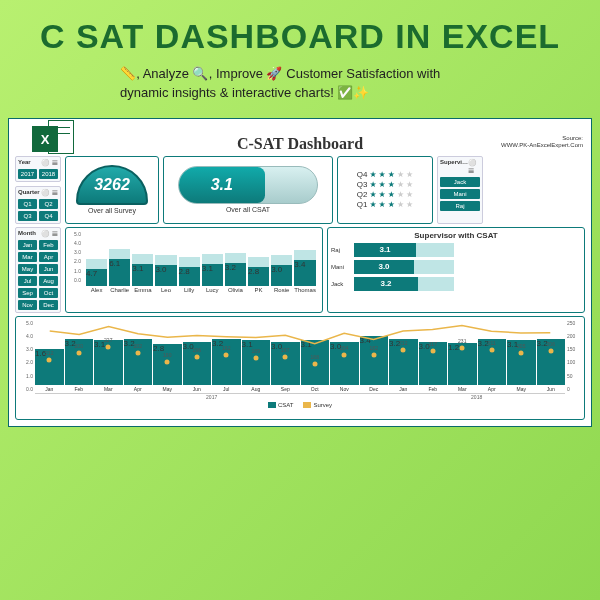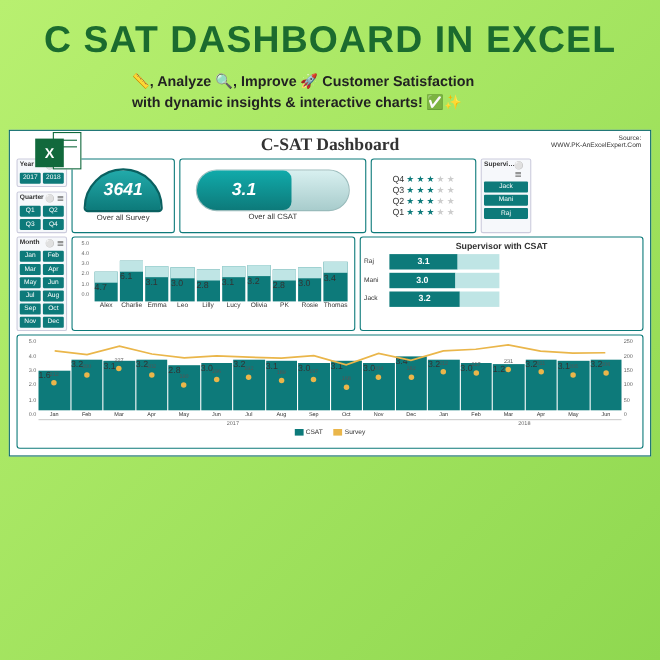--- a/index.html
+++ b/index.html
@@ -1,26 +1,26 @@
 <!DOCTYPE html>
 <html><head>
 <meta charset="utf-8">
 <style>
 *{box-sizing:border-box;margin:0;padding:0;font-family:Arial,sans-serif}
 body{width:600px;height:600px;background:#a8e063;background:linear-gradient(135deg,#b8f070 0%,#8fd850 100%);overflow:hidden}
 .hero{padding:18px 30px 6px}
 .title{font-size:34px;font-weight:800;color:#1b6b2e;text-align:center;letter-spacing:1px;line-height:1.1}
-.sub{font-size:13px;font-weight:700;color:#222;margin:10px 0 0 90px;max-width:340px;line-height:1.4}
+.sub{font-size:13px;font-weight:400;color:#222;margin:10px 0 0 90px;max-width:340px;line-height:1.4}
 .xl-icon{position:absolute;left:32px;top:118px;width:42px;height:42px}
 .xl-icon .sheet{position:absolute;right:0;top:2px;width:26px;height:34px;background:#fff;border:1px solid #11693c}
 .xl-icon .sheet::before,.xl-icon .sheet::after{content:"";position:absolute;left:3px;right:3px;height:1px;background:#11693c}
 .xl-icon .sheet::before{top:6px}
 .xl-icon .sheet::after{top:12px}
 .xl-icon .badge{position:absolute;left:0;top:8px;width:26px;height:26px;background:#11693c;color:#fff;font-size:13px;font-weight:700;display:flex;align-items:center;justify-content:center}
-.dash{margin:10px 8px 0;background:#fff;border:1px solid #0a6a6a;padding:4px 6px 6px;font-size:8px;color:#333}
+.dash{margin:10px 8px 0;background:#fff;border:1px solid #0a6a6a;padding:16px 6px 6px;font-size:8px;color:#333}
 .dash-hd{display:flex;justify-content:center;align-items:center;position:relative;margin-bottom:3px}
 .dash-hd h2{font-family:Georgia,serif;font-size:16px;font-weight:700;color:#333}
 .src{position:absolute;right:2px;top:0;font-size:6px;text-align:right;line-height:1.2}
 .row{display:flex;gap:4px;margin-bottom:3px}
 .slicer{width:46px;border:1px solid #ccd;background:#f6f8fb;border-radius:2px;padding:2px}
 .slicer-hd{display:flex;justify-content:space-between;font-size:6px;margin-bottom:2px}
 .slicer-hd span:first-child{font-weight:600}
 .sl-btns{display:flex;flex-wrap:wrap;gap:2px}
 .sl-btn{flex:1 1 18px;min-width:17px;background:#0d7a7a;color:#fff;text-align:center;font-size:6px;padding:2px 0;border-radius:1px}
 .sl-col{flex-direction:column}
@@ -109,21 +109,21 @@
         <div class="sl-btns" id="q-sl">
             <div class="sl-btn">Q1</div>
             <div class="sl-btn">Q2</div>
             <div class="sl-btn">Q3</div>
             <div class="sl-btn">Q4</div>
           </div>
       </div>
     </div>
 
     <div class="card kpi1">
-      <div class="cap">3641</div>
+      <div class="cap">3262</div>
       <div class="kpi-lbl">Over all Survey</div>
     </div>
 
     <div class="card kpi2">
       <div class="cyl">
           <div class="cyl-fill">3.1</div>
         </div>
       <div class="kpi-lbl">Over all CSAT</div>
     </div>
 

